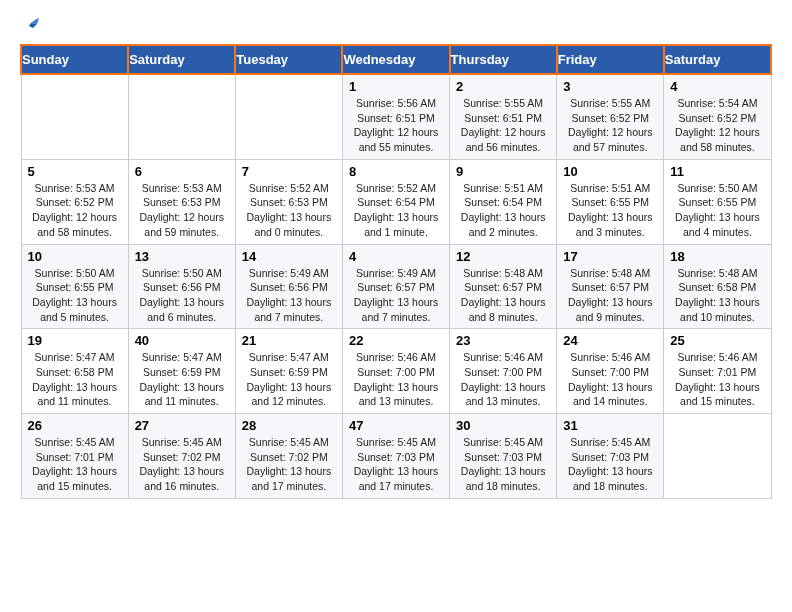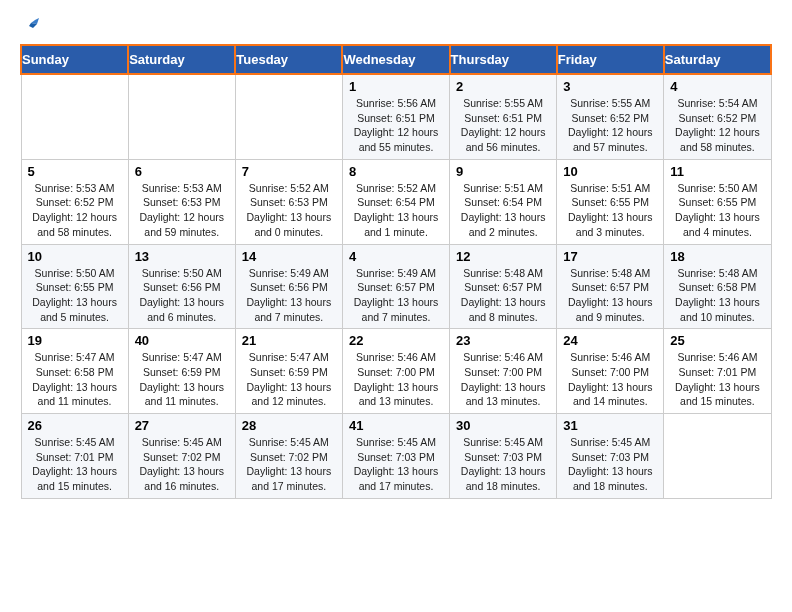--- a/index.html
+++ b/index.html
@@ -323,21 +323,21 @@
 and 16 minutes.</div>
         </td>
         <td>
           <span class="day-number">28</span>
           <div class="day-info" style="white-space: pre-line;">Sunrise: 5:45 AM
 Sunset: 7:02 PM
 Daylight: 13 hours
 and 17 minutes.</div>
         </td>
         <td>
-          <span class="day-number">41</span>
+          <span class="day-number">47</span>
           <div class="day-info" style="white-space: pre-line;">Sunrise: 5:45 AM
 Sunset: 7:03 PM
 Daylight: 13 hours
 and 17 minutes.</div>
         </td>
         <td>
           <span class="day-number">30</span>
           <div class="day-info" style="white-space: pre-line;">Sunrise: 5:45 AM
 Sunset: 7:03 PM
 Daylight: 13 hours

